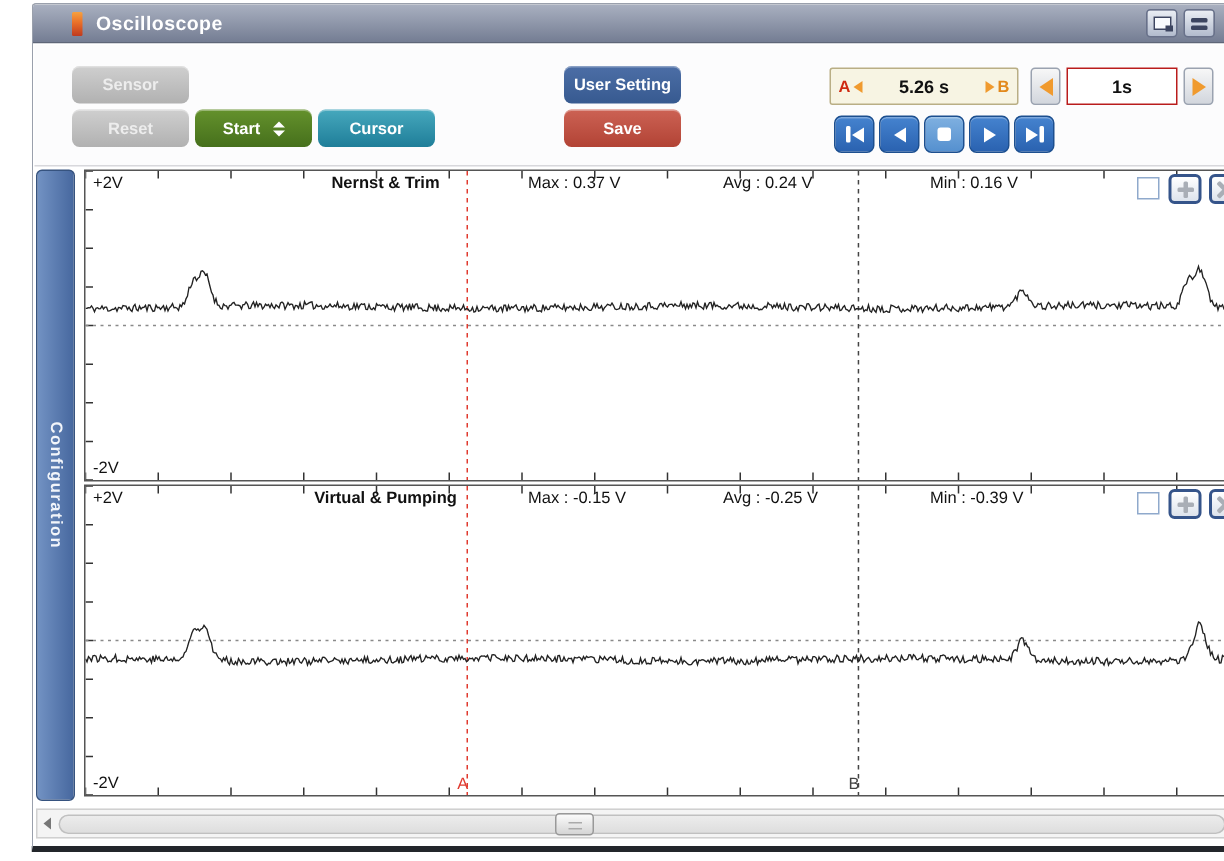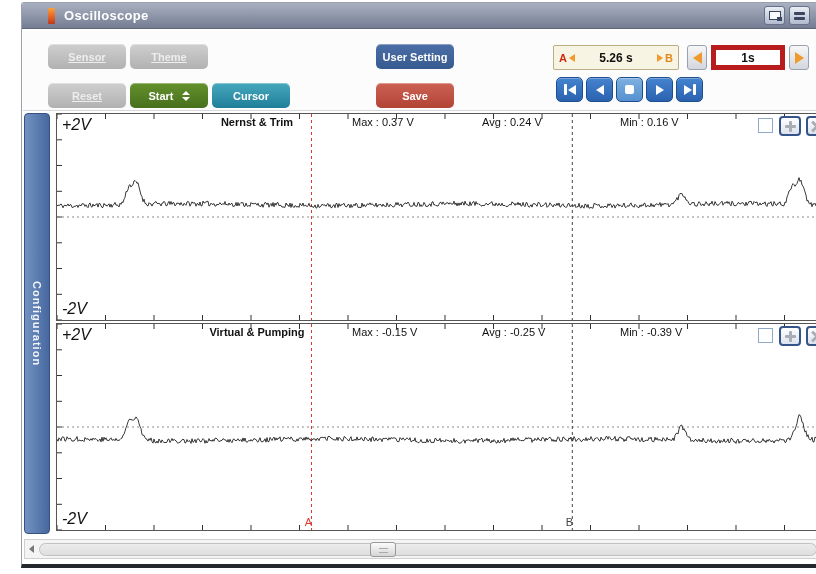--- a/index.html
+++ b/index.html
@@ -34,26 +34,26 @@
     width:5px; height:4px; background:#3c4560; }
   .ic-bars { display:flex; flex-direction:column; gap:2px; }
   .ic-bars i { width:11px; height:3px; background:#3c4560; border-radius:1px; display:block; }
   
   .toolbar { position:absolute; top:27px; left:1px; right:1px; height:81px;
     background:#fcfcfd; border-bottom:1px solid #d8d8dc; }
   .tb { position:absolute; width:78px; height:25px; border:none; border-radius:5px;
     color:#fff; font-weight:bold; font-size:11px; font-family:inherit;
     display:flex; align-items:center; justify-content:center; cursor:pointer;
     box-shadow:inset 0 1px 0 rgba(255,255,255,.35); }
-  .tb.gray  { background:linear-gradient(#cfcfcf,#b1b1b1); color:#ededed;text-decoration:underline; }
+  .tb.gray  { background:linear-gradient(#cfcfcf,#b1b1b1); color:#ededed; }
   .tb.teal  { background:linear-gradient(#46a8bd,#1f7e99); }
   .tb.navy  { background:linear-gradient(#4c6ea6,#375a90); }
   .tb.green { background:linear-gradient(#64912c,#46701c); }
   .tb.red   { background:linear-gradient(#cc6254,#b24335); }
-  .r1 { top:14px; } .r2 { top:53px; }
+  .r1 { top:14px; } .r2 { top:43px; }
   .c0{left:25px}.c1{left:107px}.c2{left:189px}.c3{left:271px}.c4{left:353px}
   .spin { display:inline-flex; flex-direction:column; gap:2px; margin-left:8px; }
   .spin i { width:0; height:0; border-left:4px solid transparent; border-right:4px solid transparent; }
   .spin .up { border-bottom:4px solid #fff; }
   .spin .dn { border-top:4px solid #fff; }
   
   .ab-box { position:absolute; left:530px; top:15px; width:126px; height:25px;
     background:#f7f4e3; border:1px solid #b9ae85; border-radius:2px;
     display:flex; align-items:center; justify-content:space-between; padding:0 5px; }
   .ab-grp { display:flex; align-items:center; gap:2px; }
@@ -64,21 +64,21 @@
     border-bottom:4px solid transparent; border-right:6px solid #f09a2e; }
   .tri-r { width:0; height:0; border-top:4px solid transparent;
     border-bottom:4px solid transparent; border-left:6px solid #f09a2e; }
   .step-btn { position:absolute; top:15px; width:20px; height:25px; cursor:pointer;
     background:linear-gradient(#f7f7f7,#d2d6dd); border:1px solid #9aa2b0; border-radius:3px;
     display:flex; align-items:center; justify-content:center; padding:0; }
   .step-btn.left { left:664px; } .step-btn.right { left:766px; }
   .step-btn .tri-l { border-top-width:6px; border-bottom-width:6px; border-right-width:9px; }
   .step-btn .tri-r { border-top-width:6px; border-bottom-width:6px; border-left-width:9px; }
   .tb-val { position:absolute; left:688px; top:15px; width:74px; height:25px;
-    background:#fff; border:5px solid #b91c1c; display:flex; align-items:center;
+    background:#fff; border:1px solid #b91c1c; display:flex; align-items:center;
     justify-content:center; font-weight:bold; font-size:12px; color:#111; }
   .playbar { position:absolute; left:533px; top:47px; display:flex; gap:3px; }
   .pb { width:27px; height:25px; border:1px solid #1c4f8f; border-radius:5px; padding:0;
     background:linear-gradient(#4583cf,#2a62b0); cursor:pointer;
     display:flex; align-items:center; justify-content:center; gap:1px;
     box-shadow:inset 0 1px 0 rgba(255,255,255,.3); }
   .pb.active { background:linear-gradient(#7fb0e0,#5590cf); }
   .pb .t-l { width:0; height:0; border-top:5px solid transparent;
     border-bottom:5px solid transparent; border-right:8px solid #fff; }
   .pb .t-r { width:0; height:0; border-top:5px solid transparent;
@@ -90,21 +90,21 @@
     background:linear-gradient(90deg,#7292c3,#47689f); border:1px solid #36537f;
     border-radius:4px; cursor:pointer; writing-mode:vertical-rl;
     display:flex; align-items:center; justify-content:center;
     color:#f2f5fa; font-size:11px; font-weight:bold; letter-spacing:1px; }
   
   .panel { position:absolute; left:34px; width:778px; height:208px;
     border:1px solid #555; background:#fff; }
   #panel0 { top:110px; } #panel1 { top:320px; }
   .plot { position:absolute; left:0; top:0; width:776px; height:206px; }
   svg text { font-family:"Liberation Sans", sans-serif; }
-  .ylab { position:absolute; font-size:16px; color:#111;font-style:italic; }
+  .ylab { position:absolute; font-size:11px; color:#111; }
   .ylab.top { left:5px; top:2px; } .ylab.bot { left:5px; bottom:2px; }
   .ptitle { position:absolute; left:128px; top:2px; width:144px; text-align:center;
     font-size:11px; color:#111;font-weight:bold; }
   .stat { position:absolute; top:2px; font-size:11px; color:#111;padding-left:12px; }
   .stat.max{left:283px} .stat.avg{left:413px} .stat.min{left:551px}
   .chk { position:absolute; left:701px; top:4px; width:15px; height:15px;
     background:#fff; border:1px solid #8fa9cc; cursor:pointer; padding:0; }
   .pbtn { position:absolute; top:2px; width:22px; height:20px; padding:0; cursor:pointer;
     background:linear-gradient(#ffffff,#dde3ec); border:2px solid #35548a; border-radius:4px;
     display:flex; align-items:center; justify-content:center; }
@@ -150,21 +150,20 @@
         <span class="ic-bars">
             <i></i>
             <i></i>
           </span>
       </button>
     </div>
   </div>
 
   <div class="toolbar">
     <button class="tb gray r1 c0">Sensor</button>
-    <button class="tb gray r1 c1">Theme</button>
     <button class="tb navy r1 c4">User Setting</button>
 
     <button class="tb gray r2 c0">Reset</button>
     <button class="tb green r2 c1">
       <span>Start</span>
       <span class="spin">
           <i class="up"></i>
           <i class="dn"></i>
         </span>
     </button>

